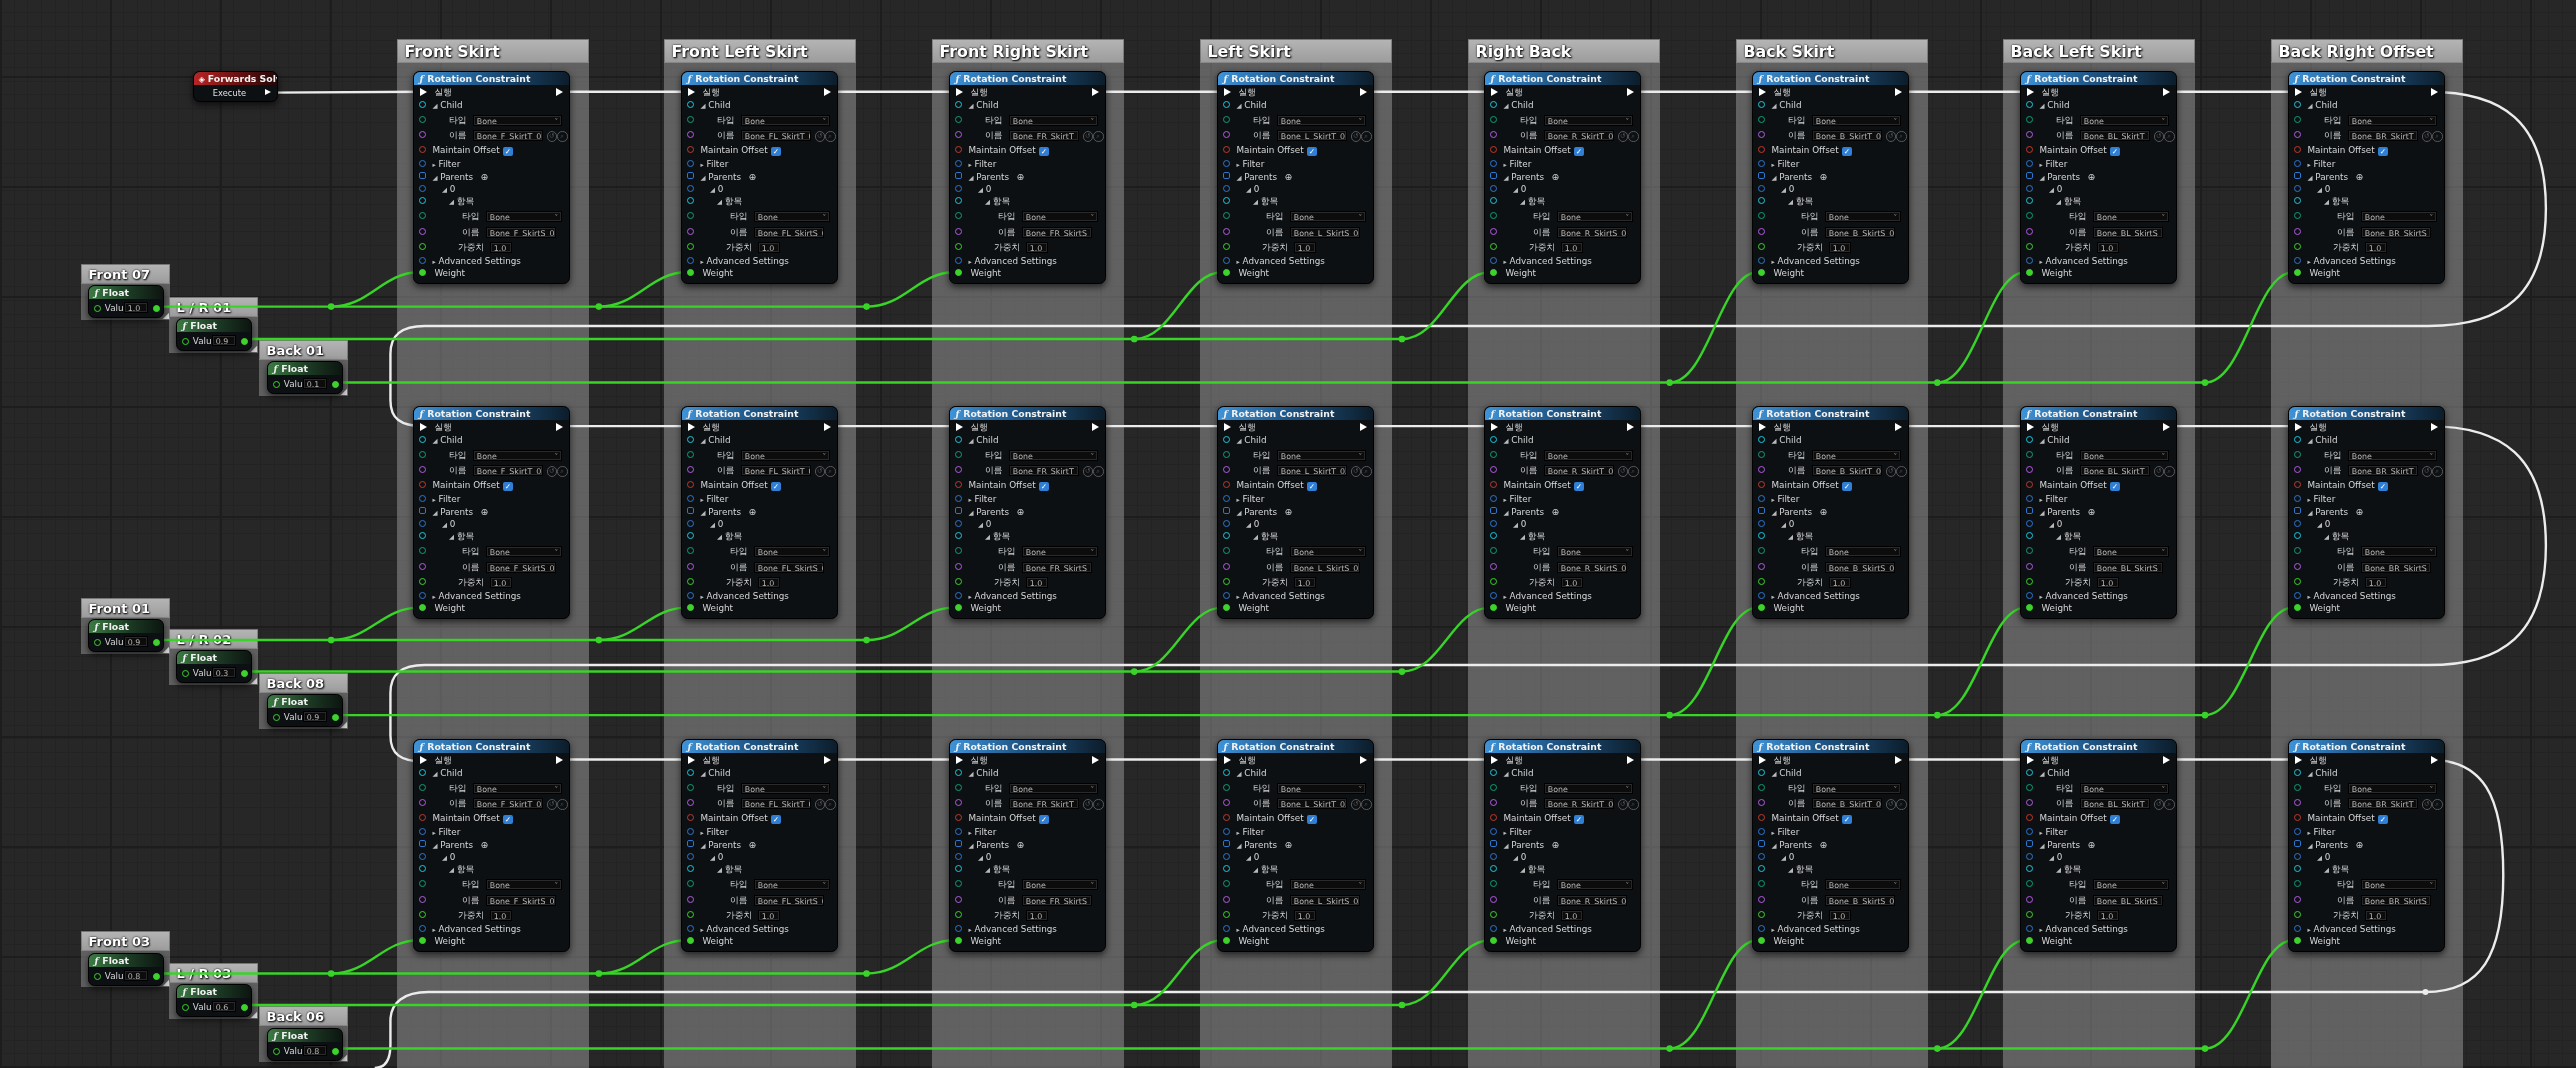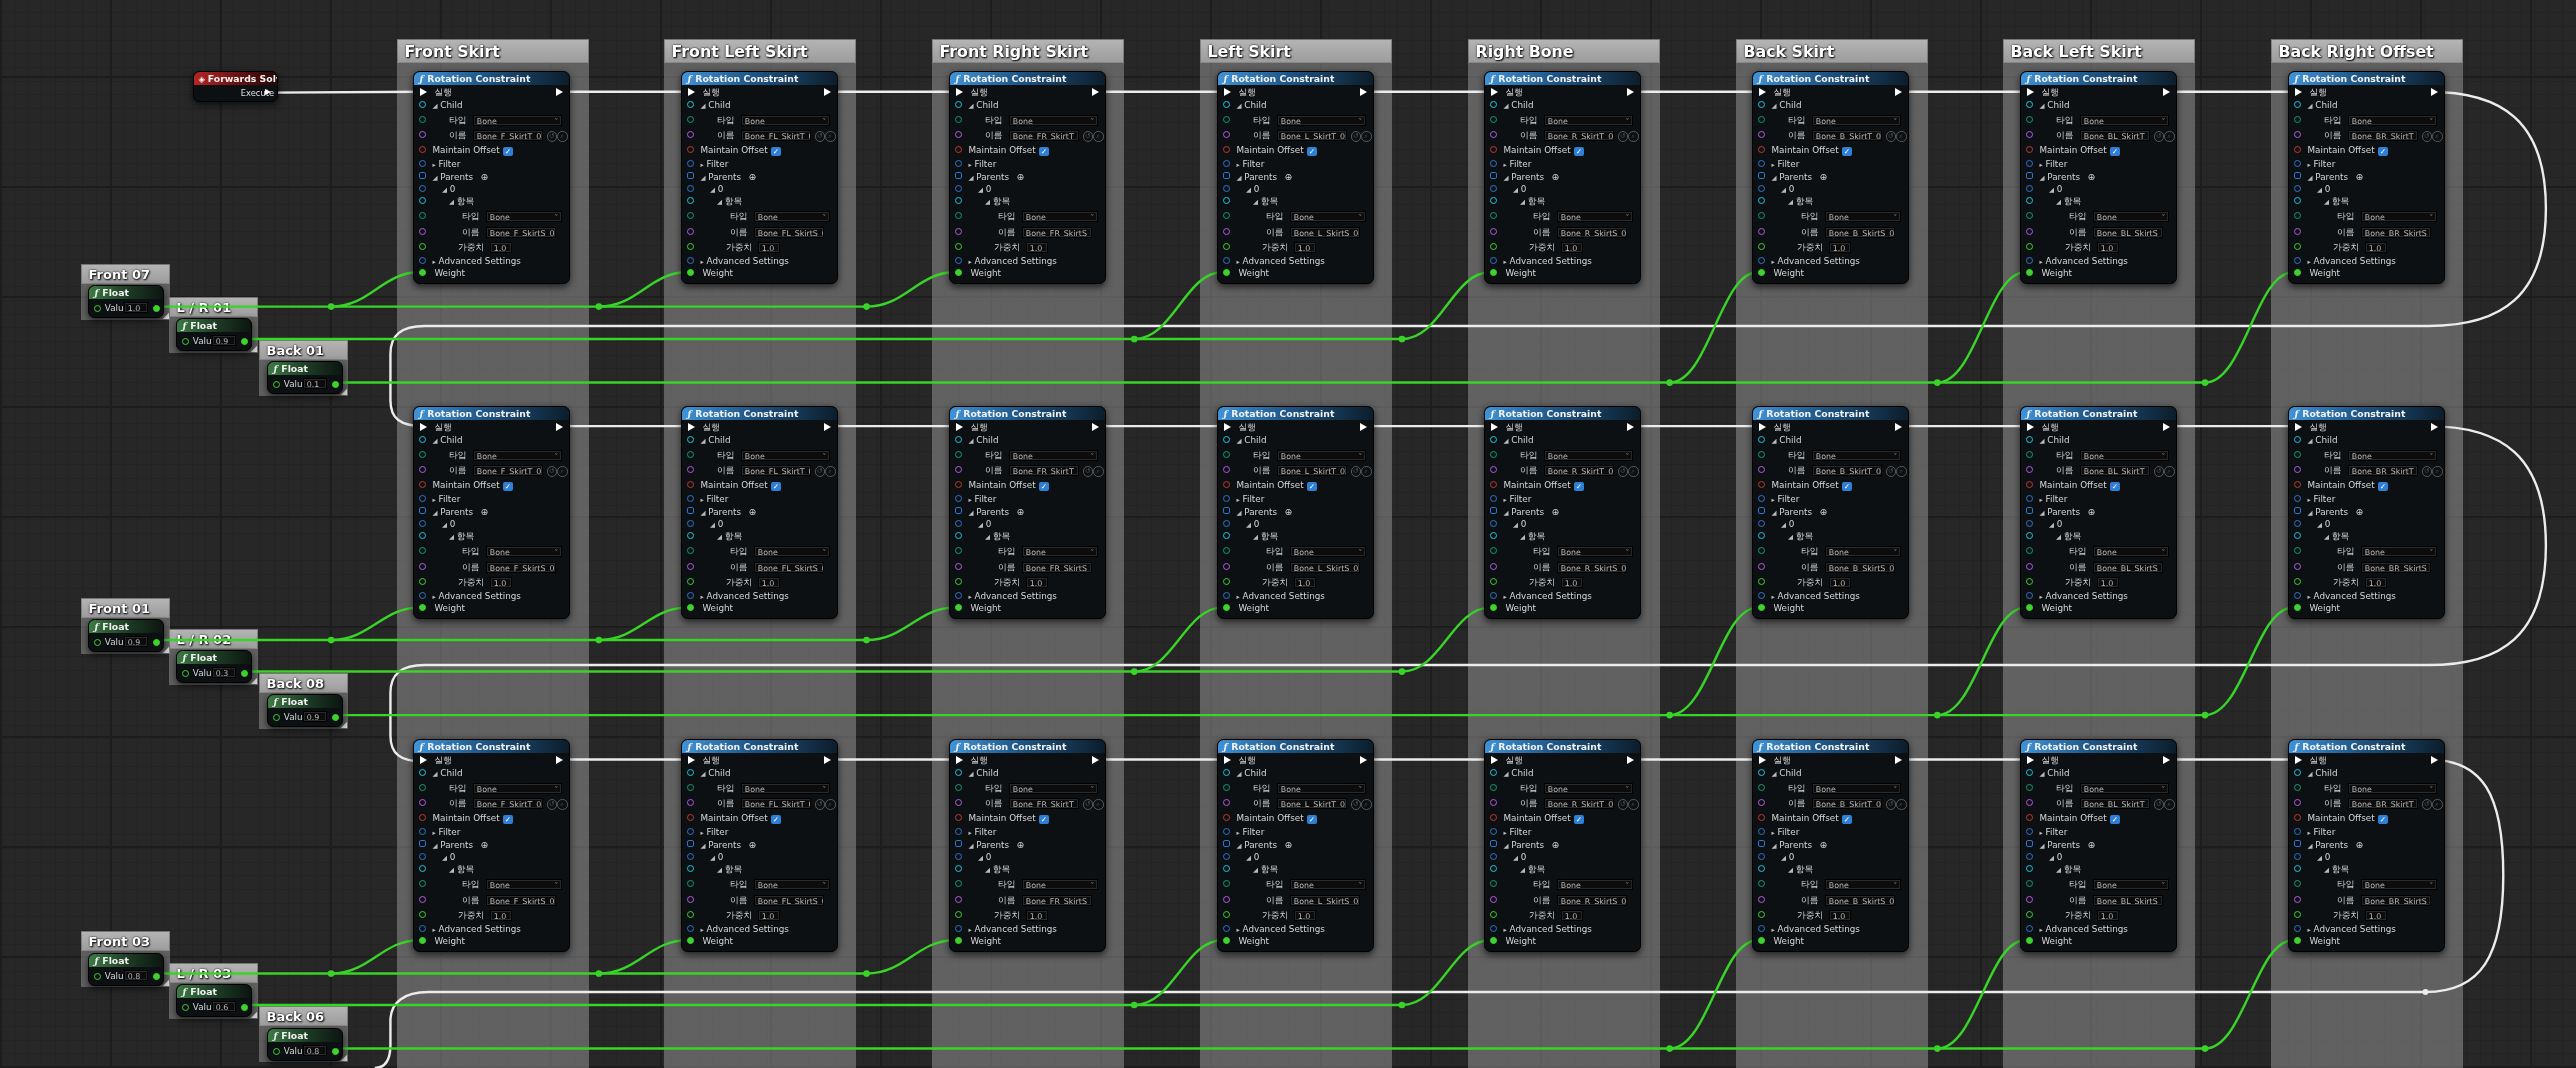--- a/index.html
+++ b/index.html
@@ -143,21 +143,21 @@
       <circle cx="1802" cy="1132" r="3.6" fill="#38d428"></circle>
       <path d="M 2091 1132 C 2133 1132 2146 1015 2186 1015" stroke="#38d428" stroke-width="2.6" fill="none"></path>
       <circle cx="2091" cy="1132" r="3.6" fill="#38d428"></circle>
       <path d="M 2380 1132 C 2422 1132 2435 1015 2475 1015" stroke="#38d428" stroke-width="2.6" fill="none"></path>
       <circle cx="2380" cy="1132" r="3.6" fill="#38d428"></circle>
     </svg>
 
   <div class="node red fsnode" style="left:193px;top:71px">
     <div class="nhead"><span class="diam">◈</span><span>Forwards Solve</span></div>
     <div class="frow">
-        <span class="lab" style="right:3px">Execute</span>
+        <span class="lab" style="right:31px">Execute</span>
         <span class="execpin outp"></span>
       </div>
   </div>
 <div class="comment" style="left: 397px; top: 39px; width: 192px; height: 1029px;">
     <div class="cbody" style="top: 24px; bottom: 0px;"></div>
     <div class="chead">Front Skirt</div>
   </div>
     <div class="comment" style="left: 664px; top: 39px; width: 192px; height: 1029px;">
     <div class="cbody" style="top: 24px; bottom: 0px;"></div>
     <div class="chead">Front Left Skirt</div>
@@ -165,21 +165,21 @@
     <div class="comment" style="left: 932px; top: 39px; width: 192px; height: 1029px;">
     <div class="cbody" style="top: 24px; bottom: 0px;"></div>
     <div class="chead">Front Right Skirt</div>
   </div>
     <div class="comment" style="left: 1200px; top: 39px; width: 192px; height: 1029px;">
     <div class="cbody" style="top: 24px; bottom: 0px;"></div>
     <div class="chead">Left Skirt</div>
   </div>
     <div class="comment" style="left: 1468px; top: 39px; width: 192px; height: 1029px;">
     <div class="cbody" style="top: 24px; bottom: 0px;"></div>
-    <div class="chead">Right Bone</div>
+    <div class="chead">Right Back</div>
   </div>
     <div class="comment" style="left: 1736px; top: 39px; width: 192px; height: 1029px;">
     <div class="cbody" style="top: 24px; bottom: 0px;"></div>
     <div class="chead">Back Skirt</div>
   </div>
     <div class="comment" style="left: 2003px; top: 39px; width: 192px; height: 1029px;">
     <div class="cbody" style="top: 24px; bottom: 0px;"></div>
     <div class="chead">Back Left Skirt</div>
   </div>
     <div class="comment" style="left: 2271px; top: 39px; width: 192px; height: 1029px;">

